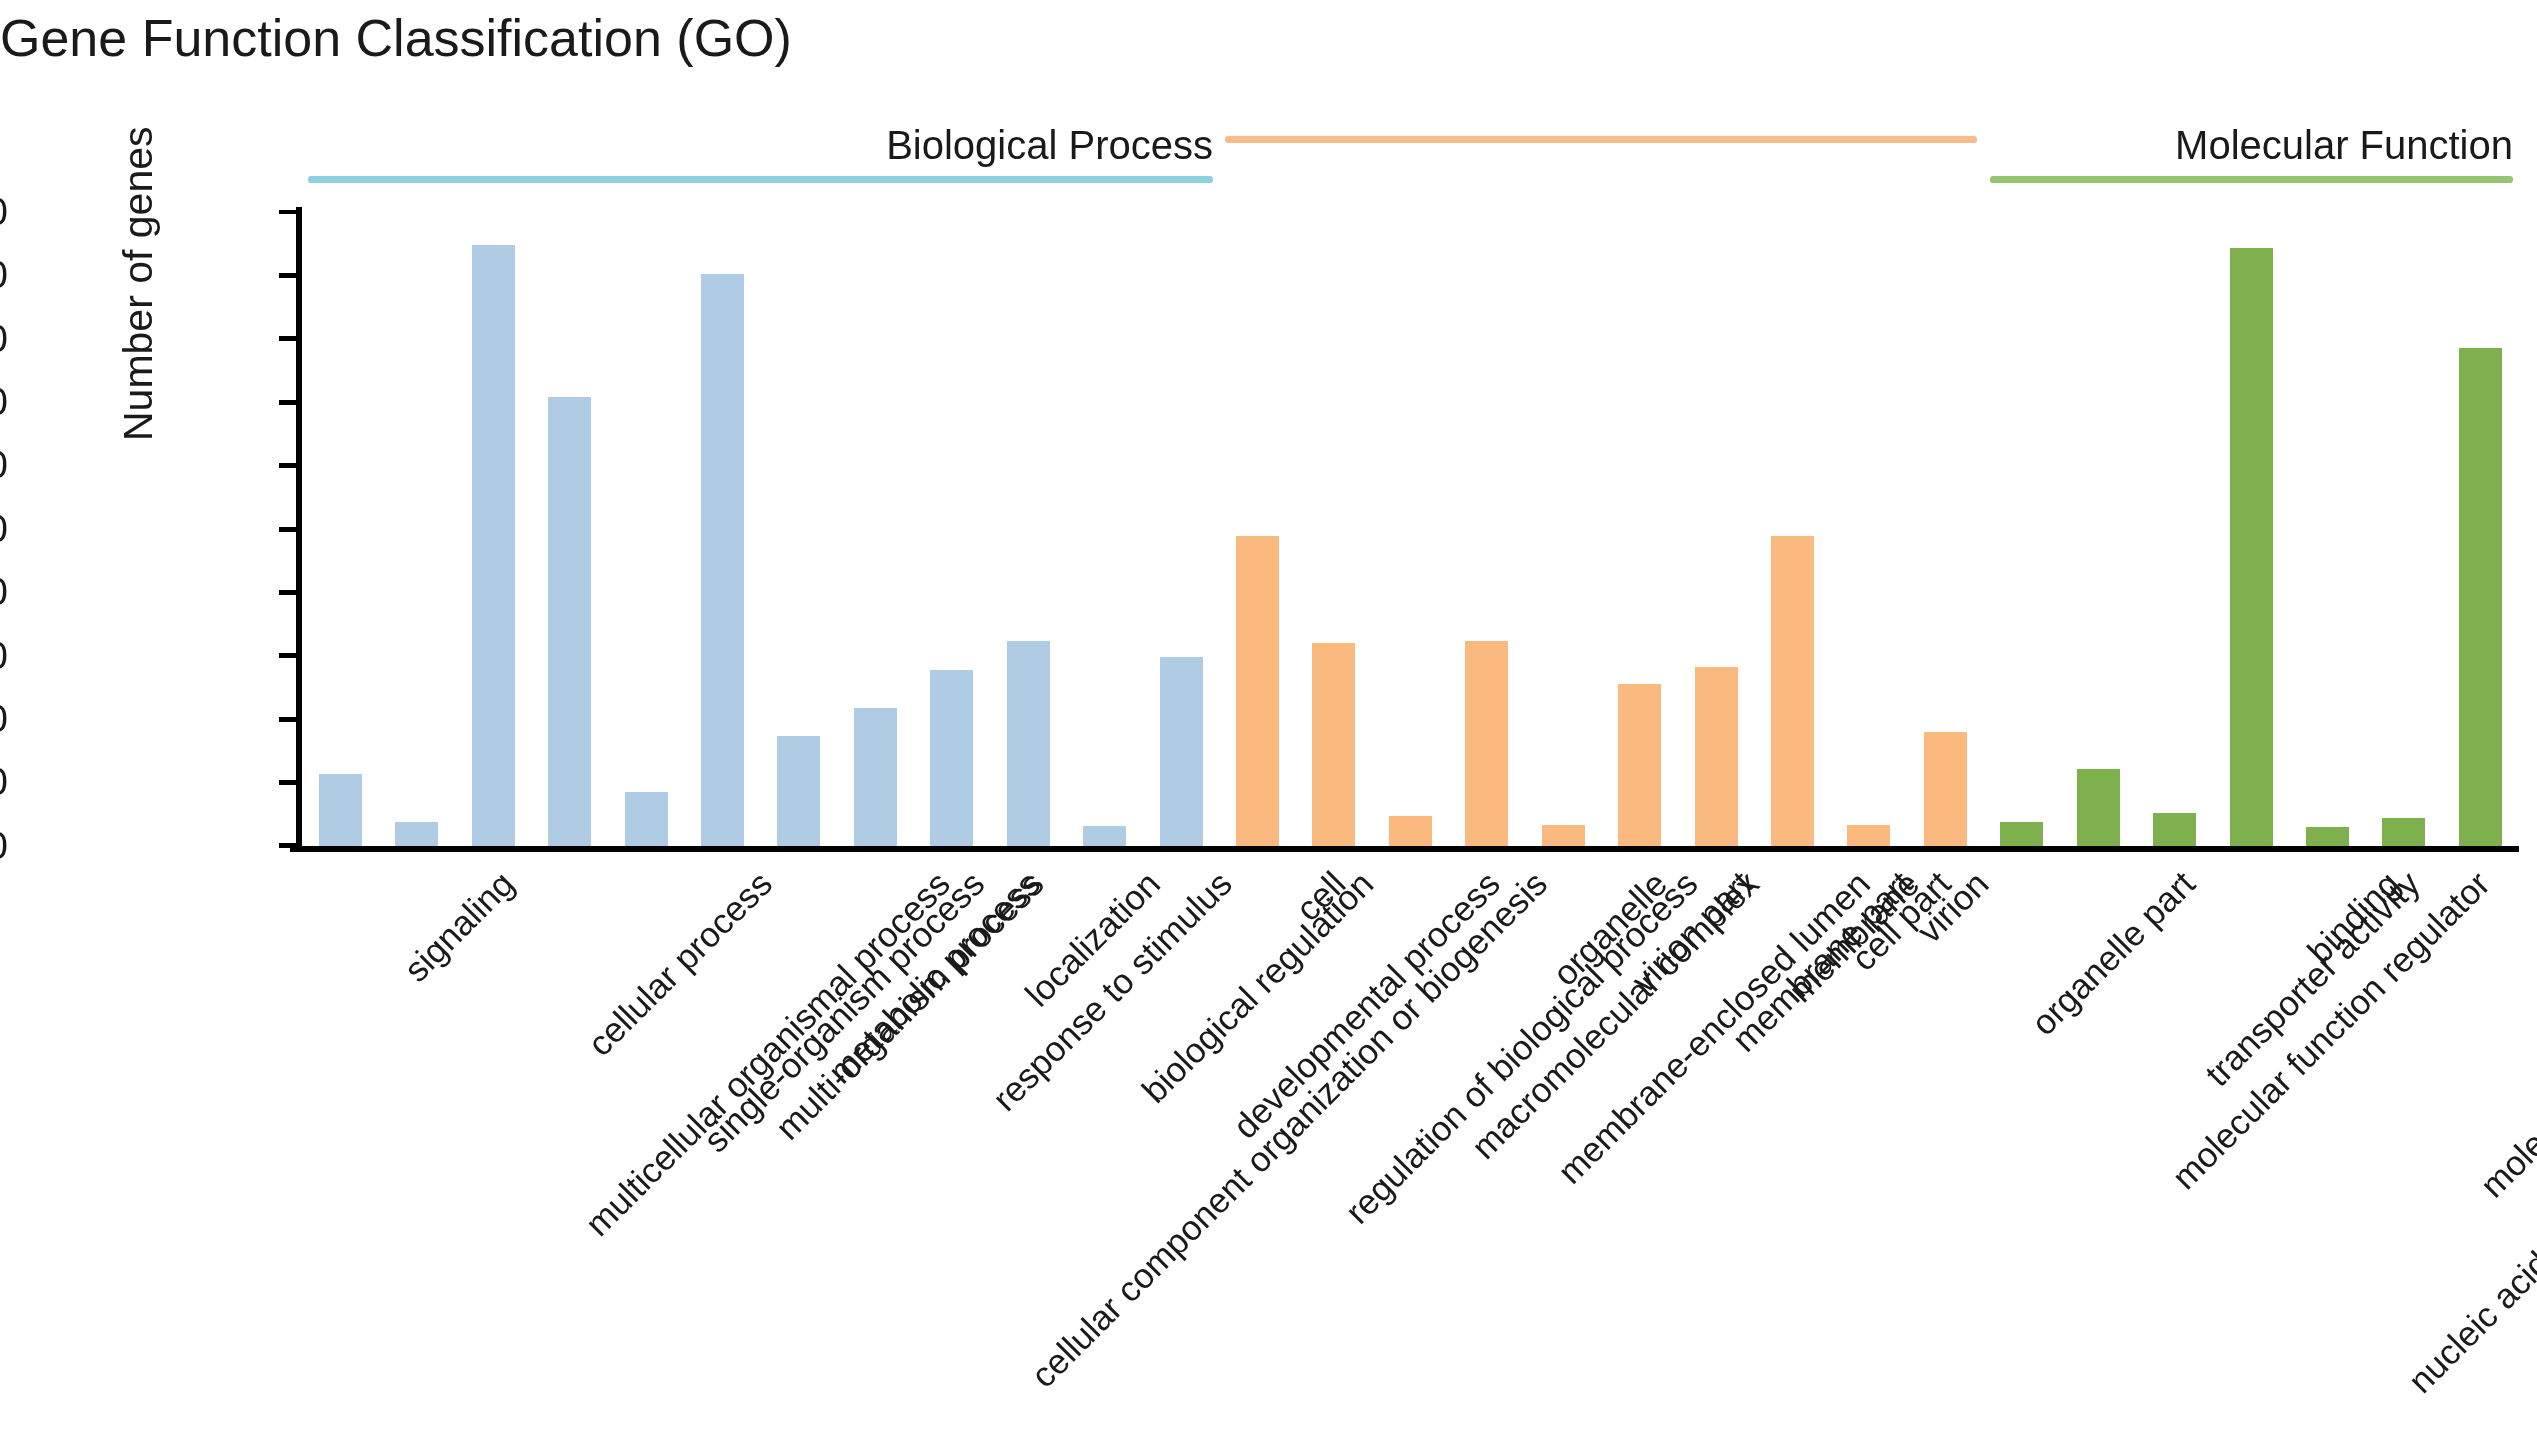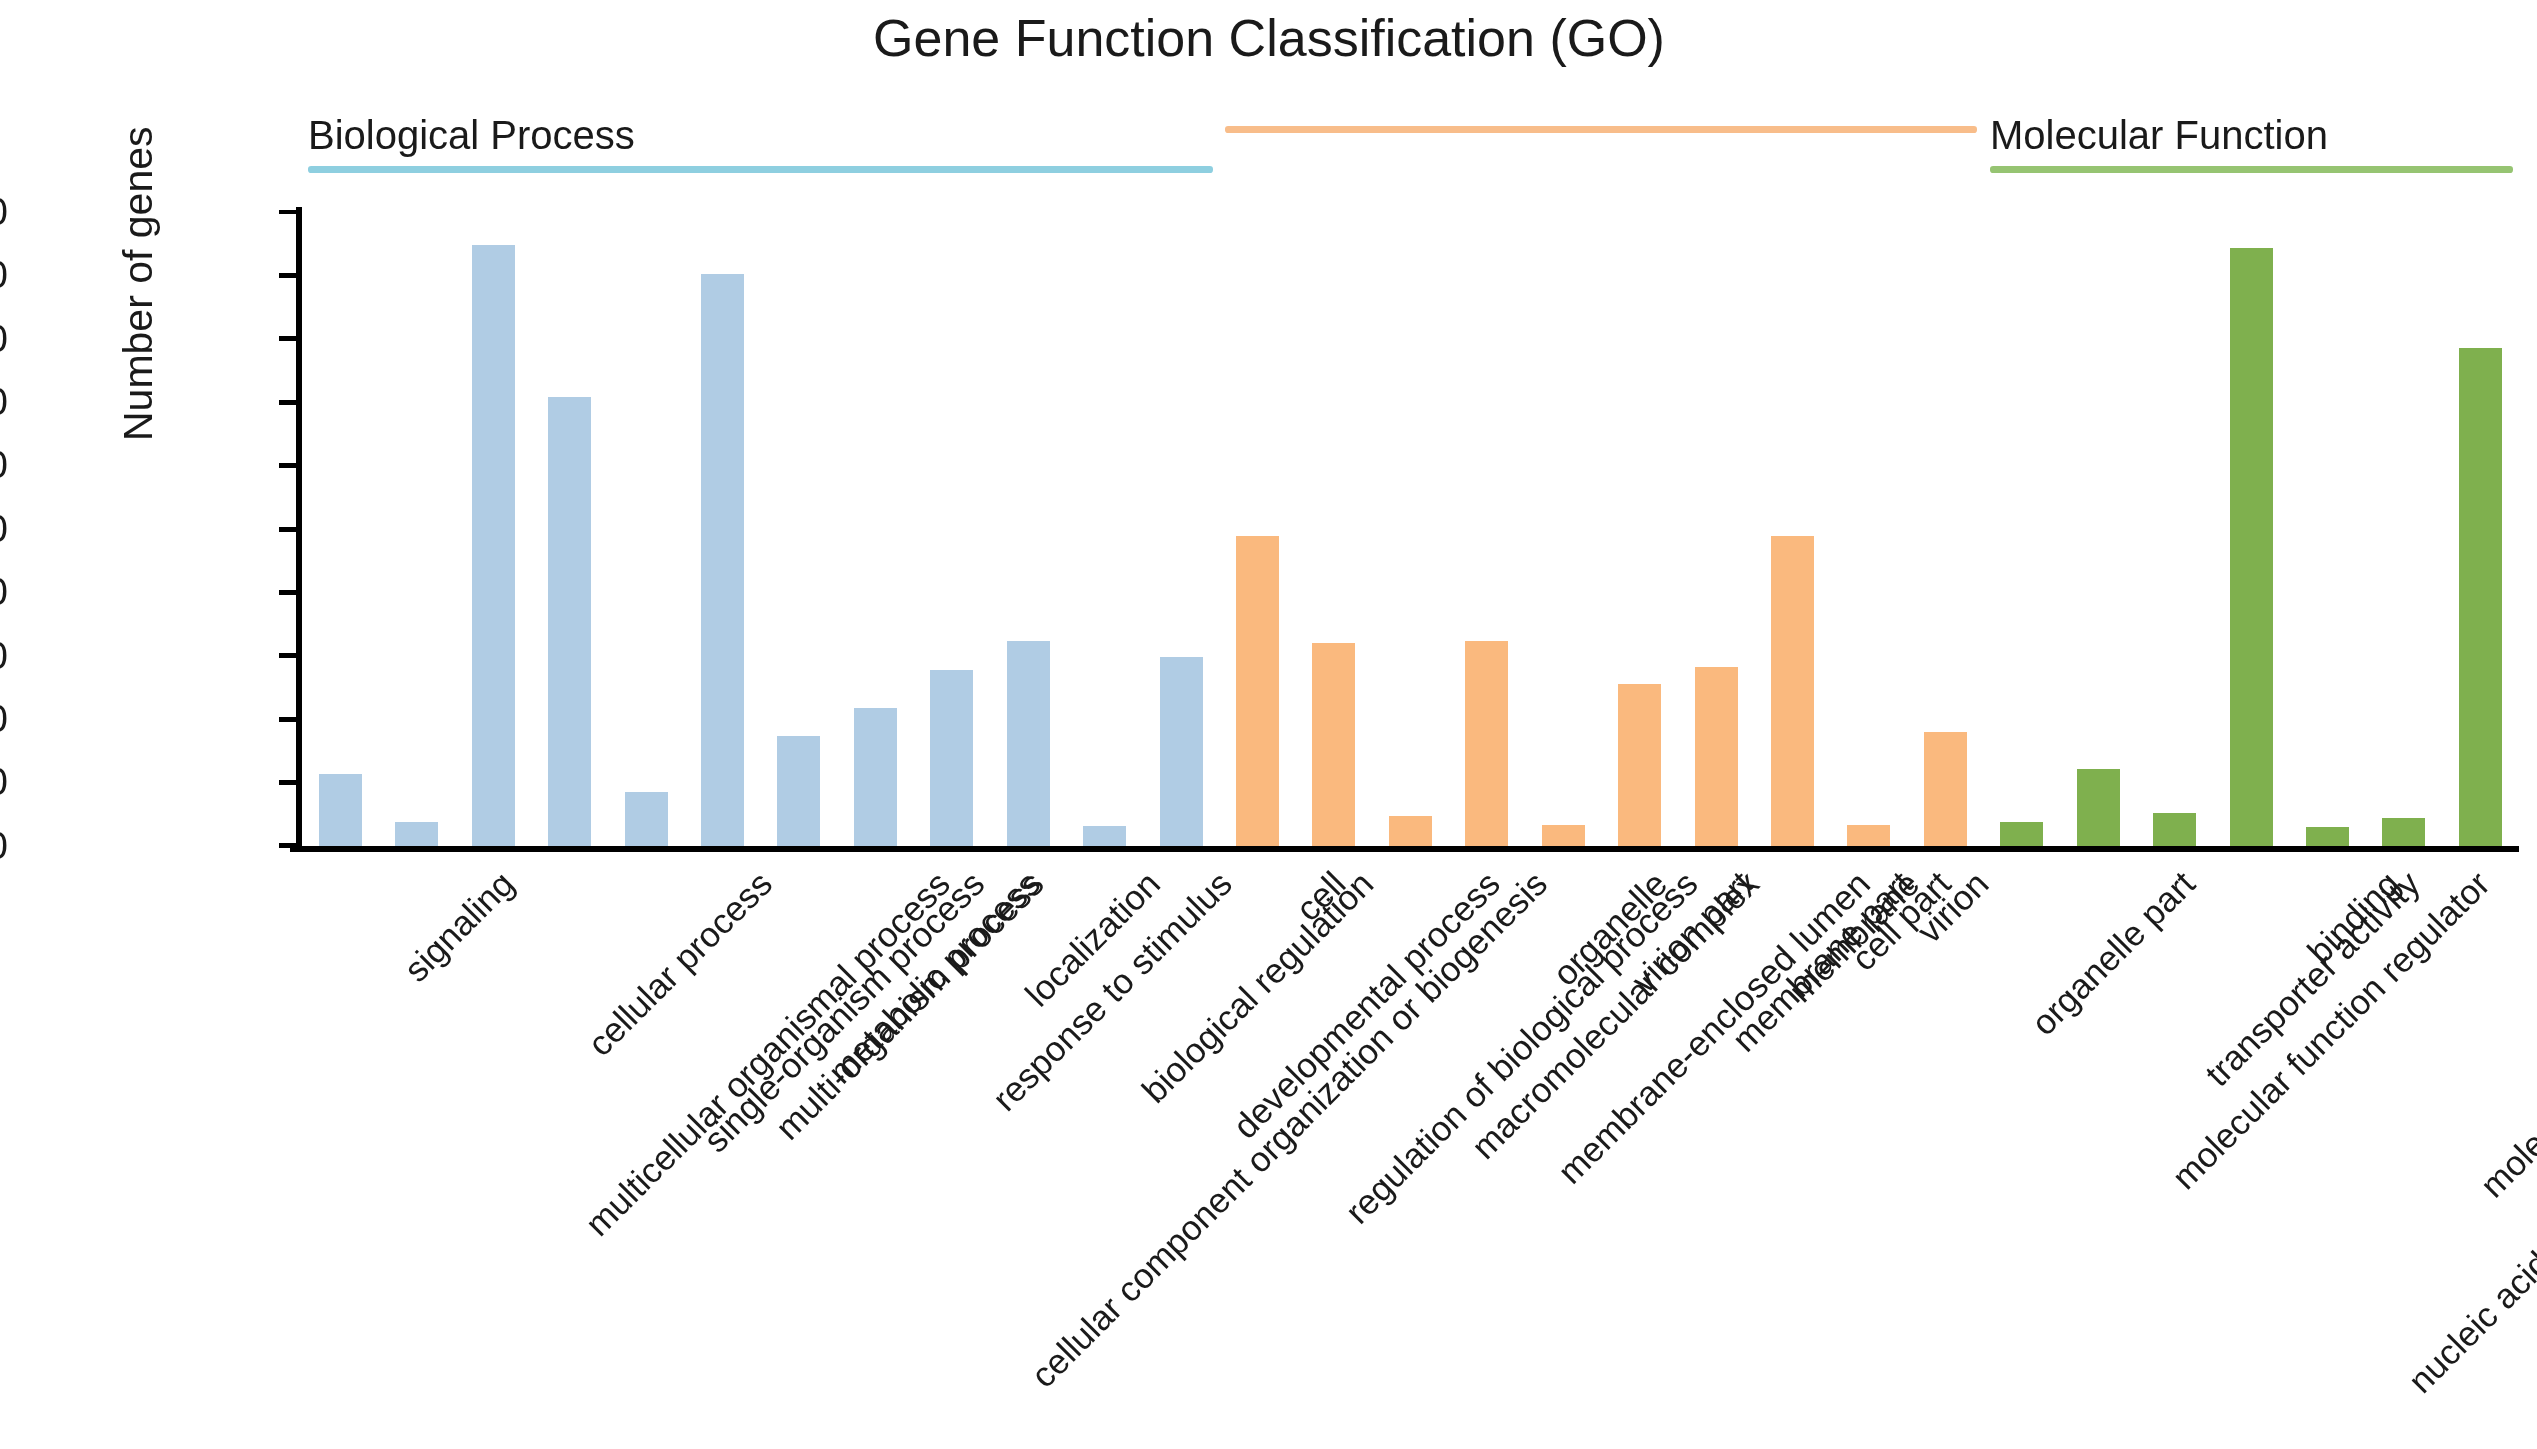--- a/index.html
+++ b/index.html
@@ -15,31 +15,31 @@
     background: #ffffff;
     overflow: hidden;
   }
 
   
   #chart-title {
     position: absolute;
     top: 7.6px;
     left: 0;
     width: 2538px;
-    text-align: center;
     font-size: 52px;
     color: #1a1a1a;
     font-weight: 400;
     letter-spacing: 0px;
   }
 
   
   .group-header {
     position: absolute;
-    text-align: left;
+    text-align: right;
+    margin-top: 10px;
   }
   .group-header .glabel {
     font-size: 40px;
     color: #1a1a1a;
     white-space: nowrap;
     line-height: 1.0;
   }
   .group-header .gbar {
     margin-top: 10.7px;
     height: 6.9px;

